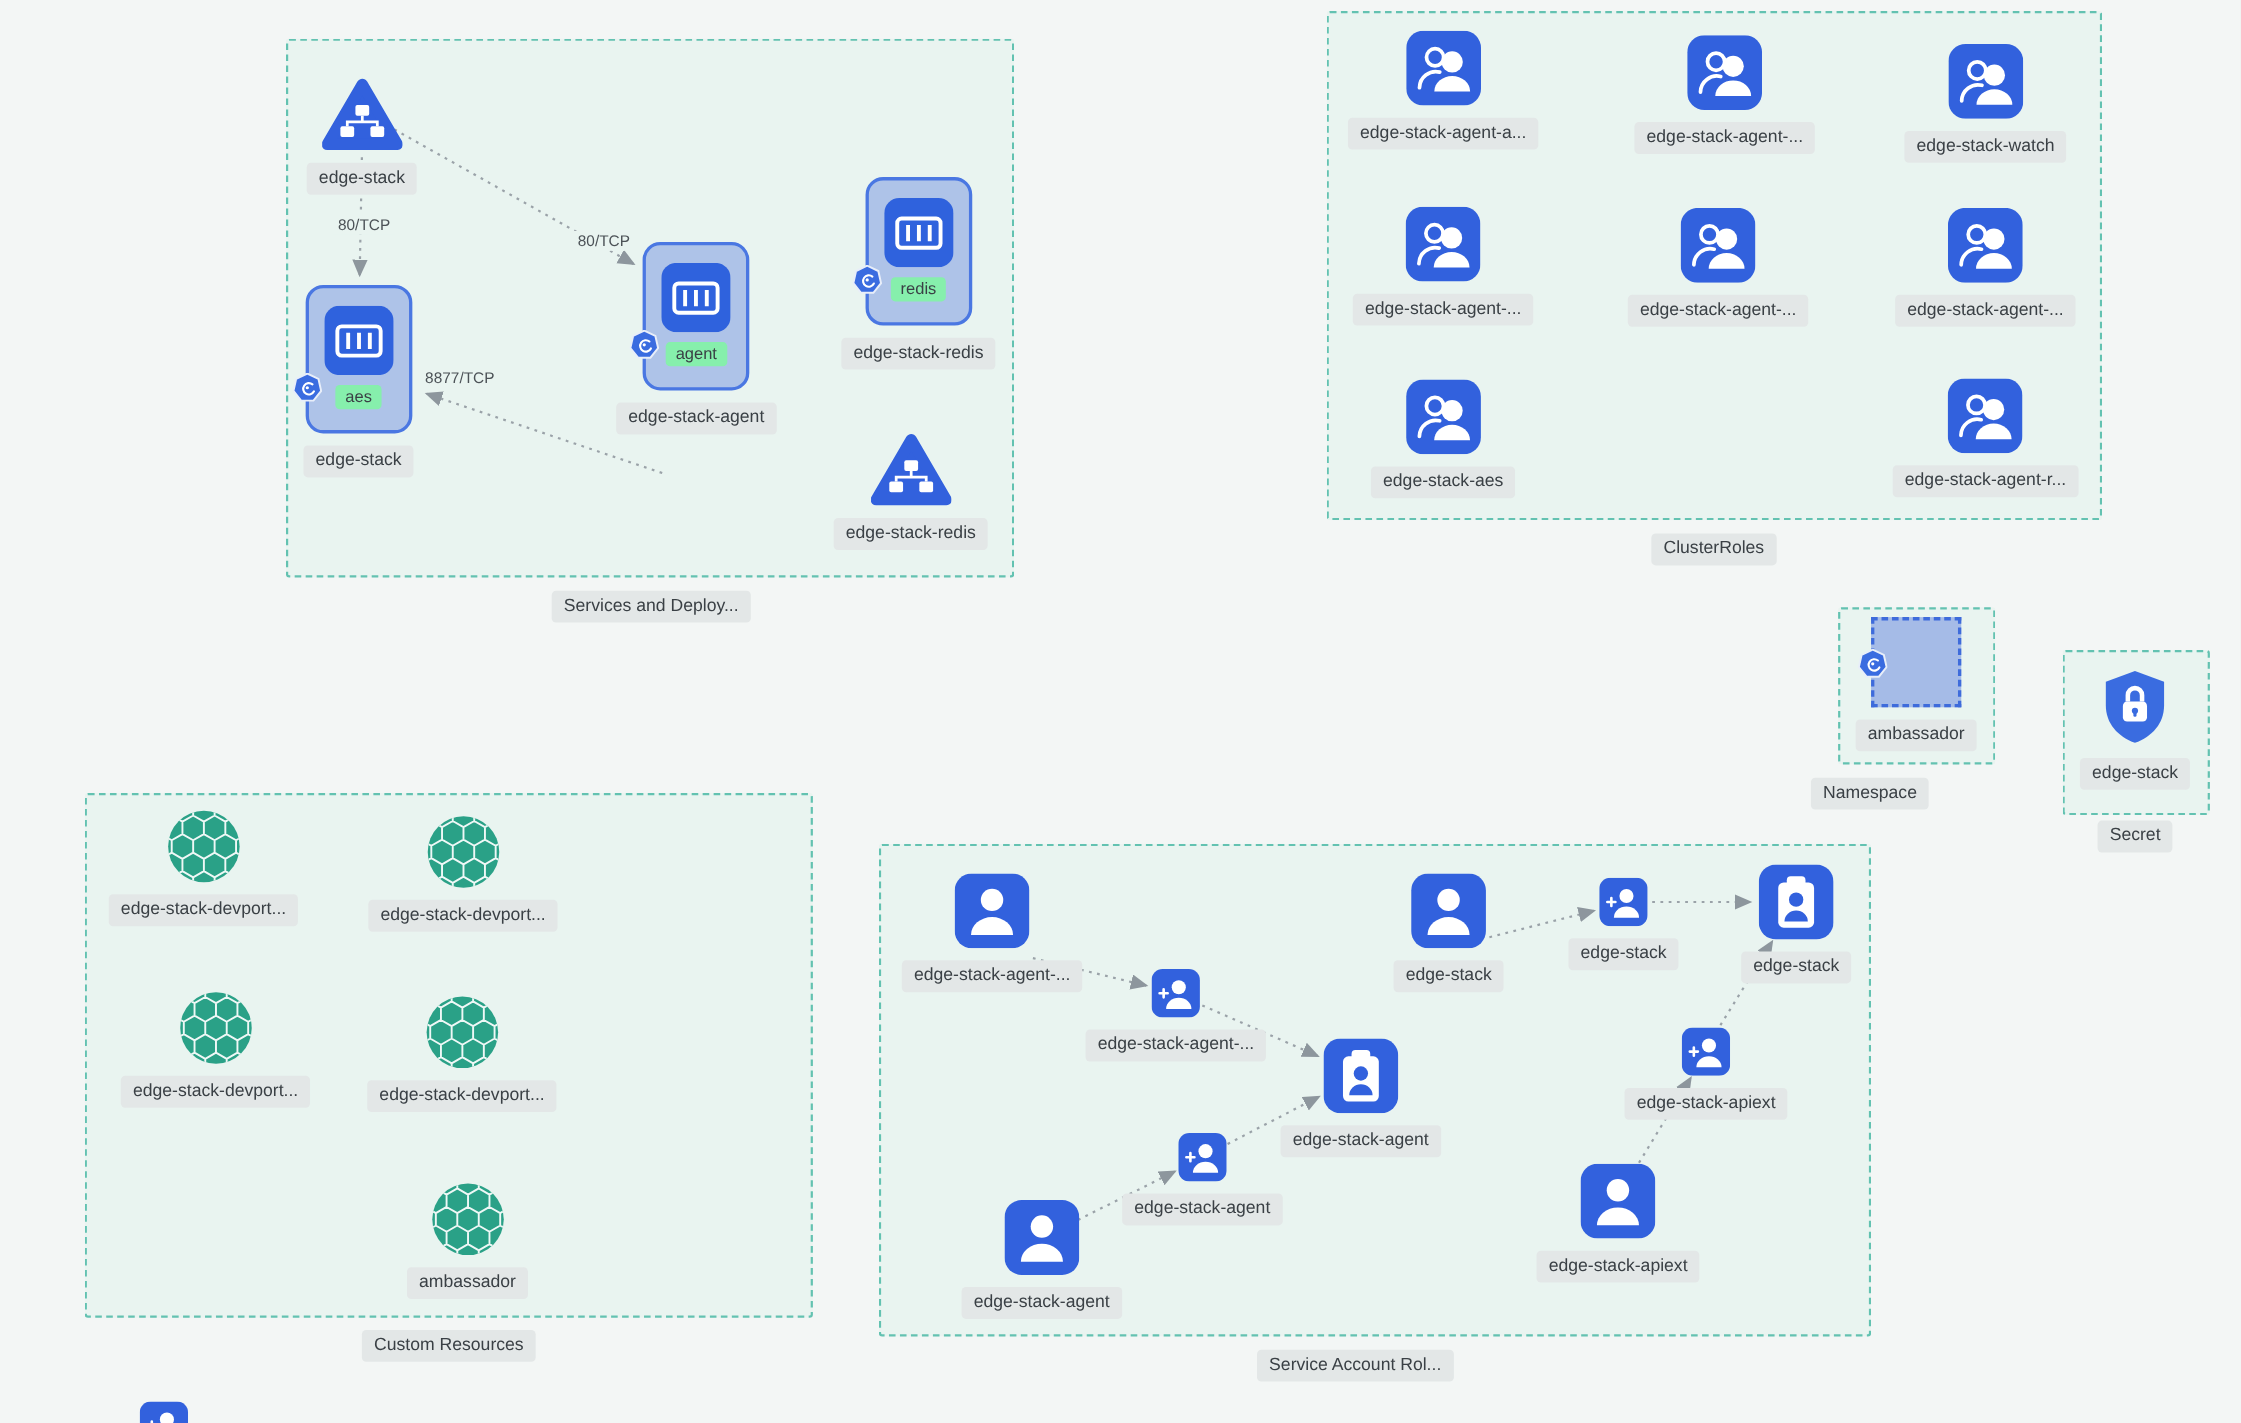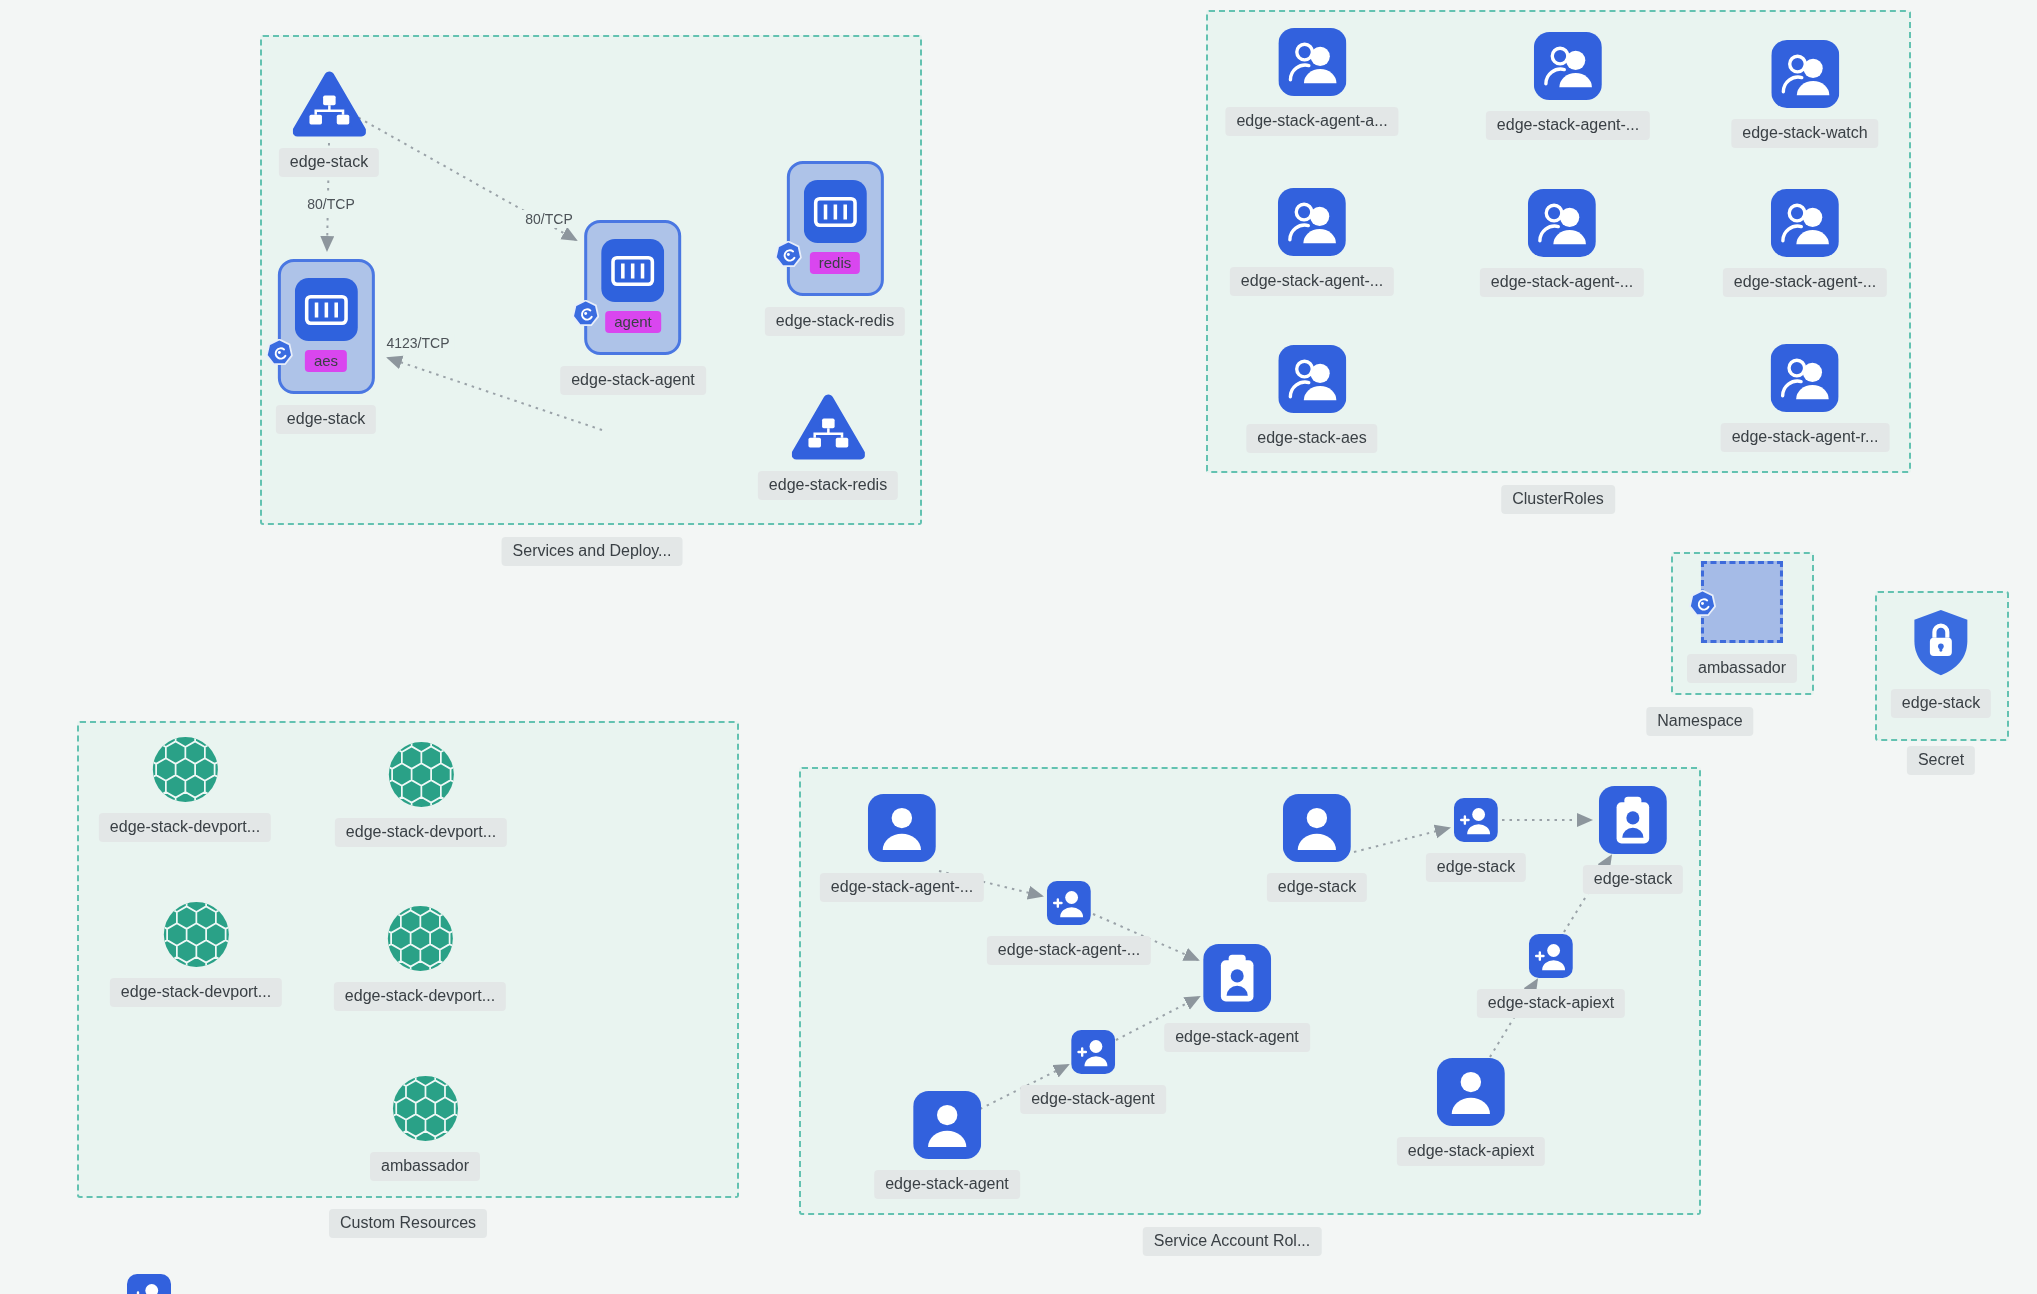--- a/index.html
+++ b/index.html
@@ -29,21 +29,21 @@
   .edge-label {
     position:absolute; transform:translate(-50%,-50%); z-index:2;
     background:#e9f4f0; color:#4c5257; font-size:14px; padding:1px 5px; white-space:nowrap;
   }
   .deploy-box {
     position:relative; width:97px; height:135px;
     background:rgba(93,126,221,0.42); border:3px solid #4a77e2; border-radius:16px;
     display:flex; flex-direction:column; align-items:center; padding-top:16px; gap:9px;
   }
   .deploy-chip {
-    background:#d946ef; color:#3a4045; font-size:15px;
+    background:#86efac; color:#3a4045; font-size:15px;
     padding:2px 9px 3px; border-radius:4px; white-space:nowrap;
   }
   .seal { position:absolute; width:27px; height:27px; z-index:3; }
   .deploy-seal { left:-15px; top:60%; }
   .ns-box {
     position:relative; width:82px; height:82px;
     border:3px dashed #3e6bdb; background:rgba(98,129,222,0.5);
   }
   .ns-seal { left:-15px; top:26px; }
   .crd-icon {
@@ -148,21 +148,21 @@
     <path class="edge" d="M980 1109 L1068 1065" marker-end="url(#ah2)"></path>
     <path class="edge" d="M1116 1040 L1199 997" marker-end="url(#ah2)"></path>
     <path class="edge" d="M1354 852 L1449 828" marker-end="url(#ah2)"></path>
     <path class="edge" d="M1502 820 L1591 820" marker-end="url(#ah2)"></path>
     <path class="edge" d="M1490 1057 L1537 980" marker-end="url(#ah2)"></path>
     <path class="edge" d="M1564 932 L1611 856" marker-end="url(#ah2)"></path>
   </svg>
 
   <div class="edge-label" style="left:331px;top:204px">80/TCP</div>
   <div class="edge-label" style="left:549px;top:219px">80/TCP</div>
-  <div class="edge-label" style="left:418px;top:343px">4123/TCP</div>
+  <div class="edge-label" style="left:418px;top:343px">8877/TCP</div>
 
   <div class="node" style="left:329px;top:71px">
     <svg class="icon" viewBox="0 0 64 58" width="73" height="66">
         <use href="#sym-triangle"></use>
       </svg>
     <div class="chip">edge-stack</div>
   </div>
 
   <div class="node" style="left:326px;top:259px">
     <div class="deploy-box">

